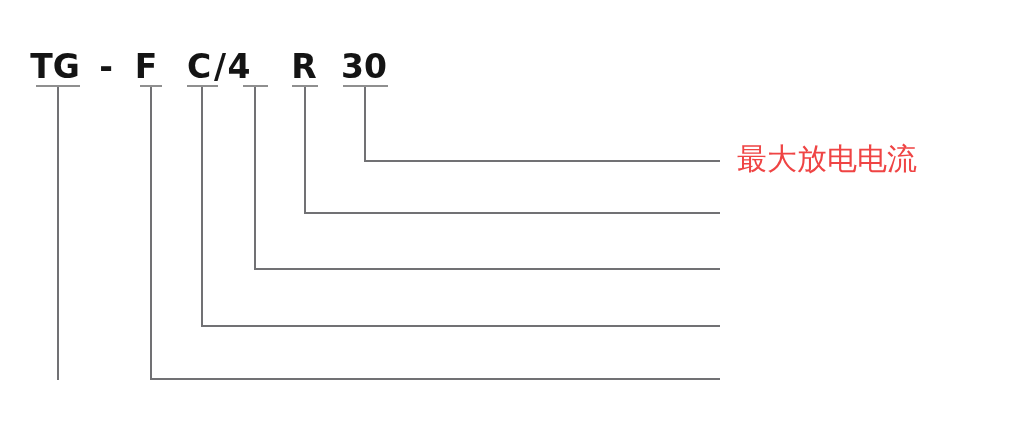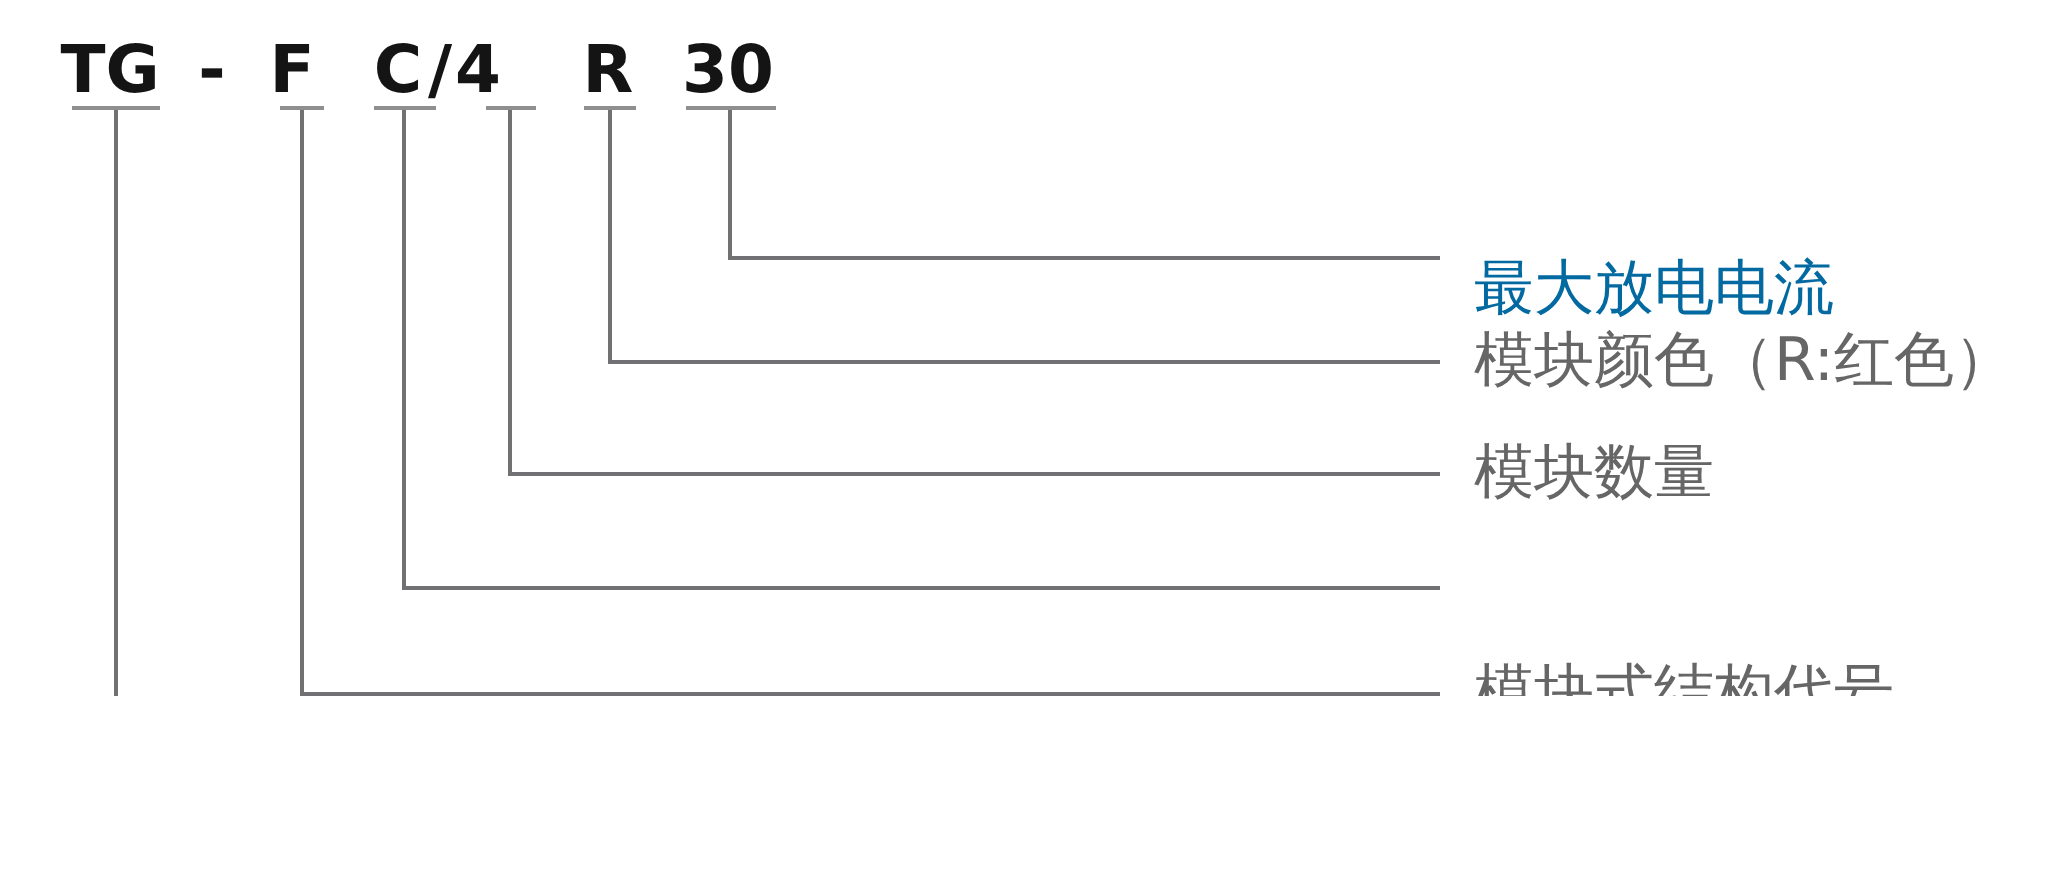--- a/index.html
+++ b/index.html
@@ -7,20 +7,21 @@
     padding: 0;
     background: #ffffff;
   }
   #stage {
     position: relative;
     width: 1032px;
     height: 348px;
     background: #ffffff;
     overflow: hidden;
     font-family: "DejaVu Sans", "Liberation Sans", sans-serif;
+    margin-top: 32px;
   }
   .code-token {
     position: absolute;
     top: 18px;
     transform: translateX(-50%);
     font-size: 33px;
     font-weight: 600;
     color: #141414;
     line-height: 34px;
     white-space: nowrap;
@@ -58,32 +59,29 @@
     <div class="code-token" style="left: 106px; color: rgb(20, 20, 20);">-</div>
     <div class="code-token" style="left: 146px; color: rgb(20, 20, 20);">F</div>
     <div class="code-token" style="left: 199px; color: rgb(20, 20, 20);">C</div>
     <div class="code-token" style="left: 220px; color: rgb(20, 20, 20);">/</div>
     <div class="code-token" style="left: 239px; color: rgb(20, 20, 20);">4</div>
     <div class="code-token" style="left: 304px; color: rgb(20, 20, 20);">R</div>
     <div class="code-token" style="left: 364px; color: rgb(20, 20, 20);">30</div>
     <div class="underline-bar" style="left: 342.5px; top: 53px; width: 45px; background: rgb(143, 143, 143);"></div>
     <div class="leader-vline" style="left: 364px; top: 55px; height: 75px; background: rgb(113, 113, 116);"></div>
     <div class="leader-hline" style="left: 364px; top: 128px; width: 356px; background: rgb(113, 113, 116);"></div>
-    <div class="legend-label" style="top: 145px; color: #0369a1;">最大放电电流</div>
+    <div class="legend-label" style="top: 129px; color: #ef4444; font-family: Liberation Mono, monospace;">最大放电电流</div>
     <div class="underline-bar" style="left: 292px; top: 53px; width: 26px; background: rgb(143, 143, 143);"></div>
     <div class="leader-vline" style="left: 304px; top: 55px; height: 127px; background: rgb(113, 113, 116);"></div>
     <div class="leader-hline" style="left: 304px; top: 180px; width: 416px; background: rgb(113, 113, 116);"></div>
-    <div class="legend-label" style="top: 181px; color: rgb(102, 102, 102);">模块颜色（R:红色）</div>
     <div class="underline-bar" style="left: 242.5px; top: 53px; width: 25px; background: rgb(143, 143, 143);"></div>
     <div class="leader-vline" style="left: 254px; top: 55px; height: 183px; background: rgb(113, 113, 116);"></div>
     <div class="leader-hline" style="left: 254px; top: 236px; width: 466px; background: rgb(113, 113, 116);"></div>
-    <div class="legend-label" style="top: 237px; color: rgb(102, 102, 102);">模块数量</div>
     <div class="underline-bar" style="left: 186.5px; top: 53px; width: 31px; background: rgb(143, 143, 143);"></div>
     <div class="leader-vline" style="left: 201px; top: 55px; height: 240px; background: rgb(113, 113, 116);"></div>
     <div class="leader-hline" style="left: 201px; top: 293px; width: 519px; background: rgb(113, 113, 116);"></div>
     <div class="underline-bar" style="left: 140px; top: 53px; width: 22px; background: rgb(143, 143, 143);"></div>
     <div class="leader-vline" style="left: 150px; top: 55px; height: 293px; background: rgb(113, 113, 116);"></div>
     <div class="leader-hline" style="left: 150px; top: 346px; width: 570px; background: rgb(113, 113, 116);"></div>
-    <div class="legend-label" style="top: 347px; color: rgb(102, 102, 102);">模块式结构代号</div>
     <div class="underline-bar" style="left: 36px; top: 53px; width: 44px; background: rgb(143, 143, 143);"></div>
     <div class="leader-vline" style="left: 57px; top: 55px; height: 346px; background: rgb(113, 113, 116);"></div>
     <div class="leader-hline" style="left: 57px; top: 399px; width: 663px; background: rgb(113, 113, 116);"></div>
   </div>
 
 </body></html>

